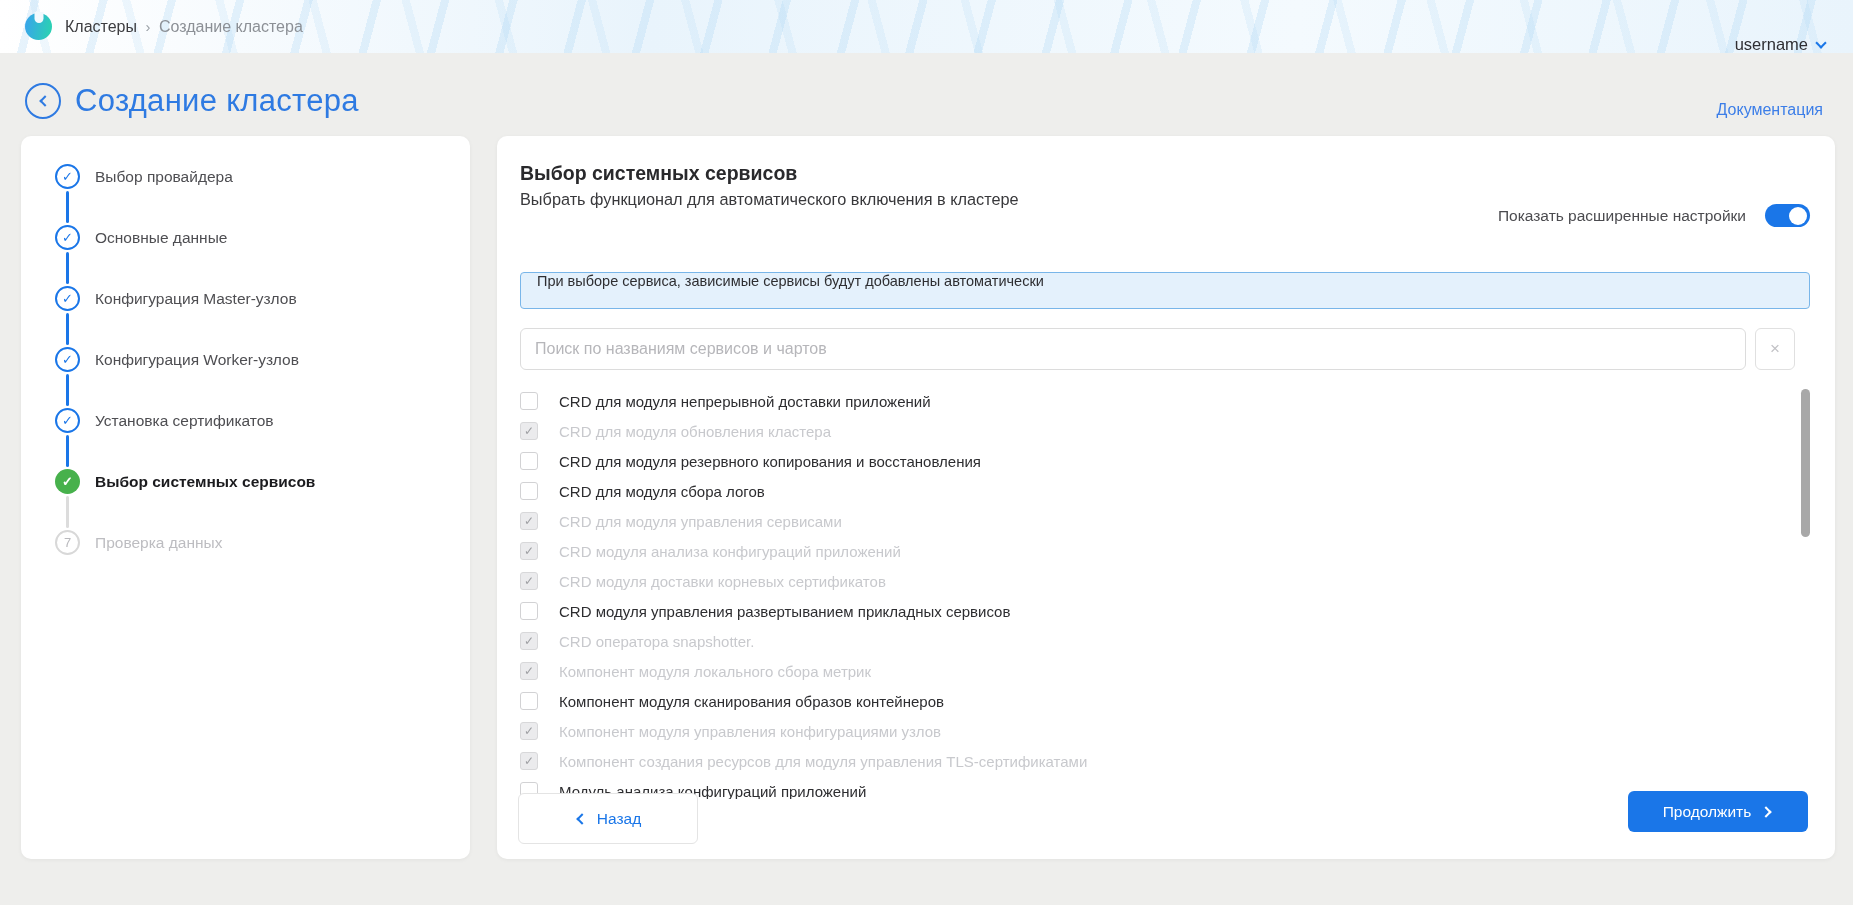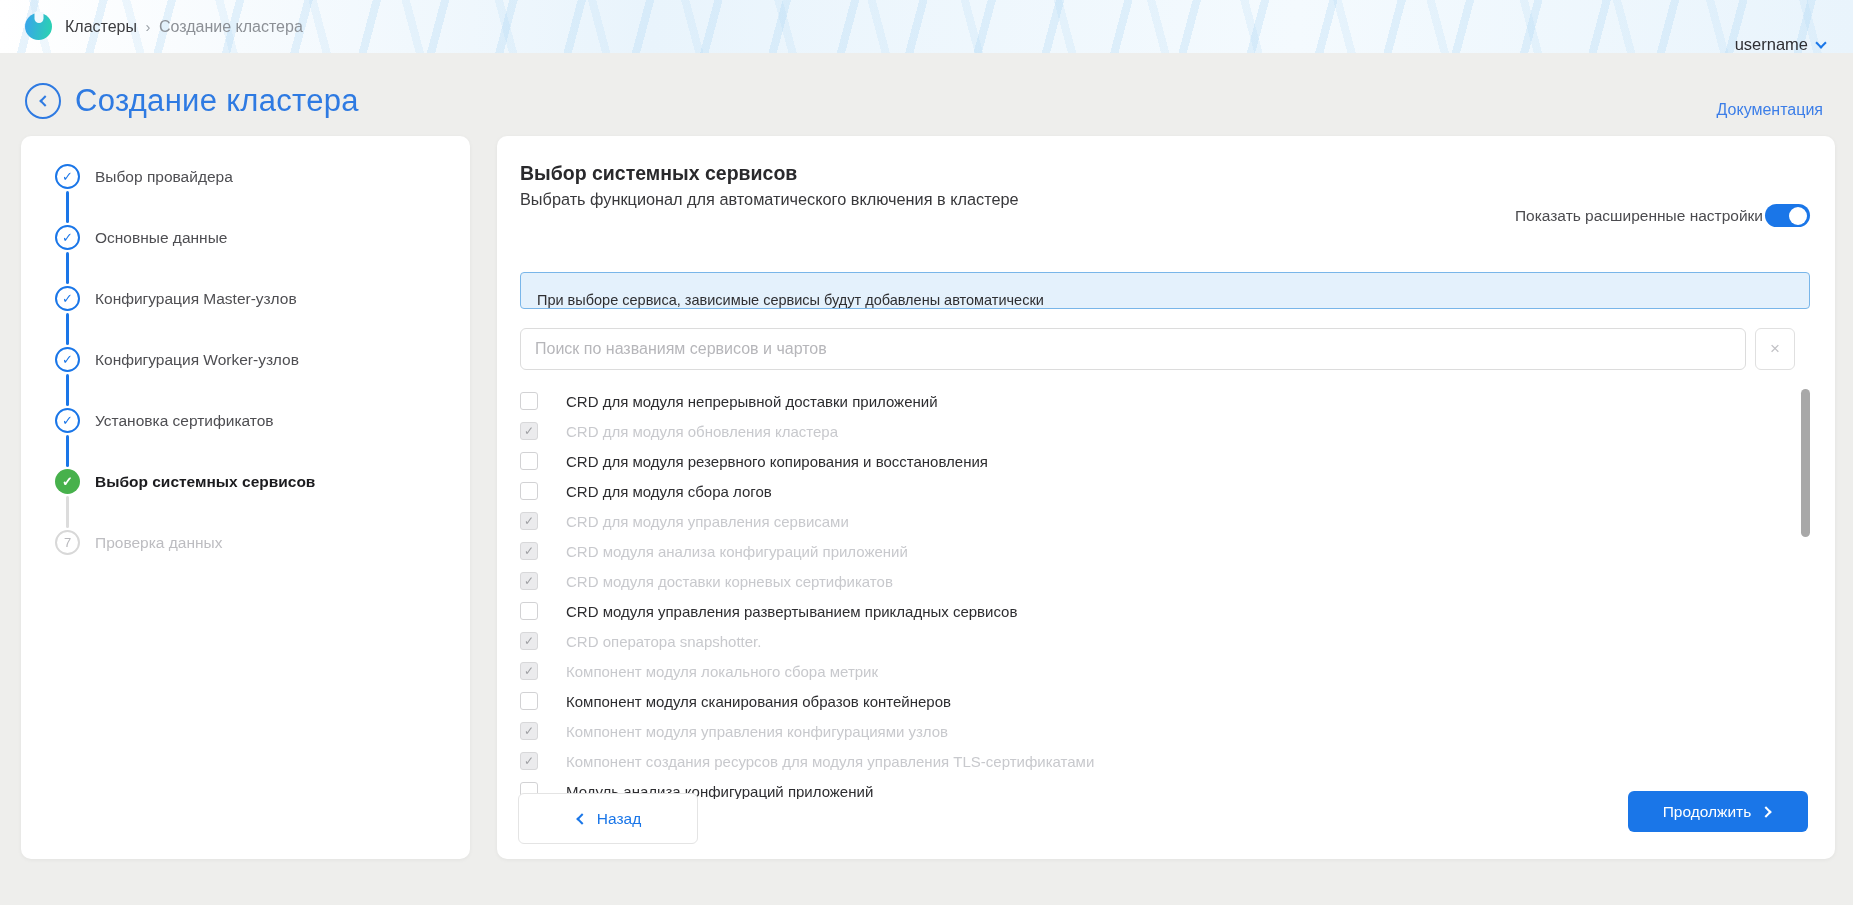--- a/index.html
+++ b/index.html
@@ -67,47 +67,47 @@
   .step-row.pending .step-badge { border:2px solid #d8d8d8; color:#b9b9bd; }
   .step-label { font-size:15.5px; color:#4e4e52; }
   .step-row.current .step-label { color:#1b1b1e; font-weight:700; }
   .step-row.pending .step-label { color:#bdbdc1; }
   .connector { width:3px; height:32px; margin:2px 0 2px 11px; background:#1a76e8; border-radius:2px; }
   .connector.gray { background:#dcdcdc; }
 
   
   .svc-heading { position:absolute; top:26px; left:23px; font-size:19.5px; font-weight:700; color:#29292c; }
   .svc-subtitle { position:absolute; top:54px; left:23px; font-size:16.3px; color:#38383b; }
-  .toggle-row { position:absolute; top:68px; right:25px; display:flex; align-items:center; gap:2px; }
+  .toggle-row { position:absolute; top:68px; right:25px; display:flex; align-items:center; gap:19px; }
   .toggle-label { font-size:15.5px; color:#4b4b4f; }
   .toggle { width:45px; height:23px; border-radius:12px; background:#c7c7cb; position:relative; cursor:pointer; flex:0 0 auto; }
   .toggle.on { background:#1a76e8; }
   .toggle .knob { position:absolute; top:2.5px; left:3px; width:18px; height:18px; border-radius:50%; background:#fff; transition:left .15s; }
   .toggle.on .knob { left:24px; }
 
   .banner {
     position:absolute; top:136px; left:23px; right:25px; height:37px;
     background:#e4f1fc; border:1px solid #79b6e9; border-radius:4px;
-    display:flex; align-items:flex-end; padding:0 16px;
+    display:flex; align-items:flex-start; padding:0 16px;
     font-size:14.5px; color:#2e2e31;
   }
 
   .search-row { position:absolute; top:192px; left:23px; right:40px; display:flex; gap:9px;border-radius:7px; }
   .search-input {
     flex:1; height:42px; border:1px solid #dcdcdc; border-radius:6px;
     font-family:"Liberation Sans", sans-serif; font-size:16px; color:#333; padding:0 14px; outline:none; background:#fff;
   }
   .search-input::placeholder { color:#b6b6ba; }
   .clear-btn {
     width:40px; height:42px; border:1px solid #e0e0e0; border-radius:6px; background:#fff;
     color:#c2c2c6; font-size:17px; display:flex; align-items:center; justify-content:center; cursor:pointer; flex:0 0 auto;
   }
 
   .svc-list { position:absolute; top:250px; left:23px; right:47px; height:413px; overflow:hidden; }
-  .svc-row { display:flex; align-items:center; gap:28px; height:30px; }
+  .svc-row { display:flex; align-items:center; gap:21px; height:30px; }
   .svc-check {
     width:18px; height:18px; border:1px solid #d2d2d4; border-radius:3px; background:#fff; flex:0 0 auto;
     display:flex; align-items:center; justify-content:center; font-size:12px; color:transparent; cursor:pointer;
   }
   .svc-row.checked .svc-check { background:#ebebed; border-color:#d8d8da; color:#9fa0a4; }
   .svc-label { font-size:15px; color:#2d2d30; white-space:nowrap; }
   .svc-row.disabled .svc-label { color:#c8c9cd; }
   .svc-row.disabled .svc-check { cursor:default; }
 
   .scroll-thumb { position:absolute; right:25px; top:253px; width:9px; height:148px; border-radius:5px; background:#a8a8a8; }

